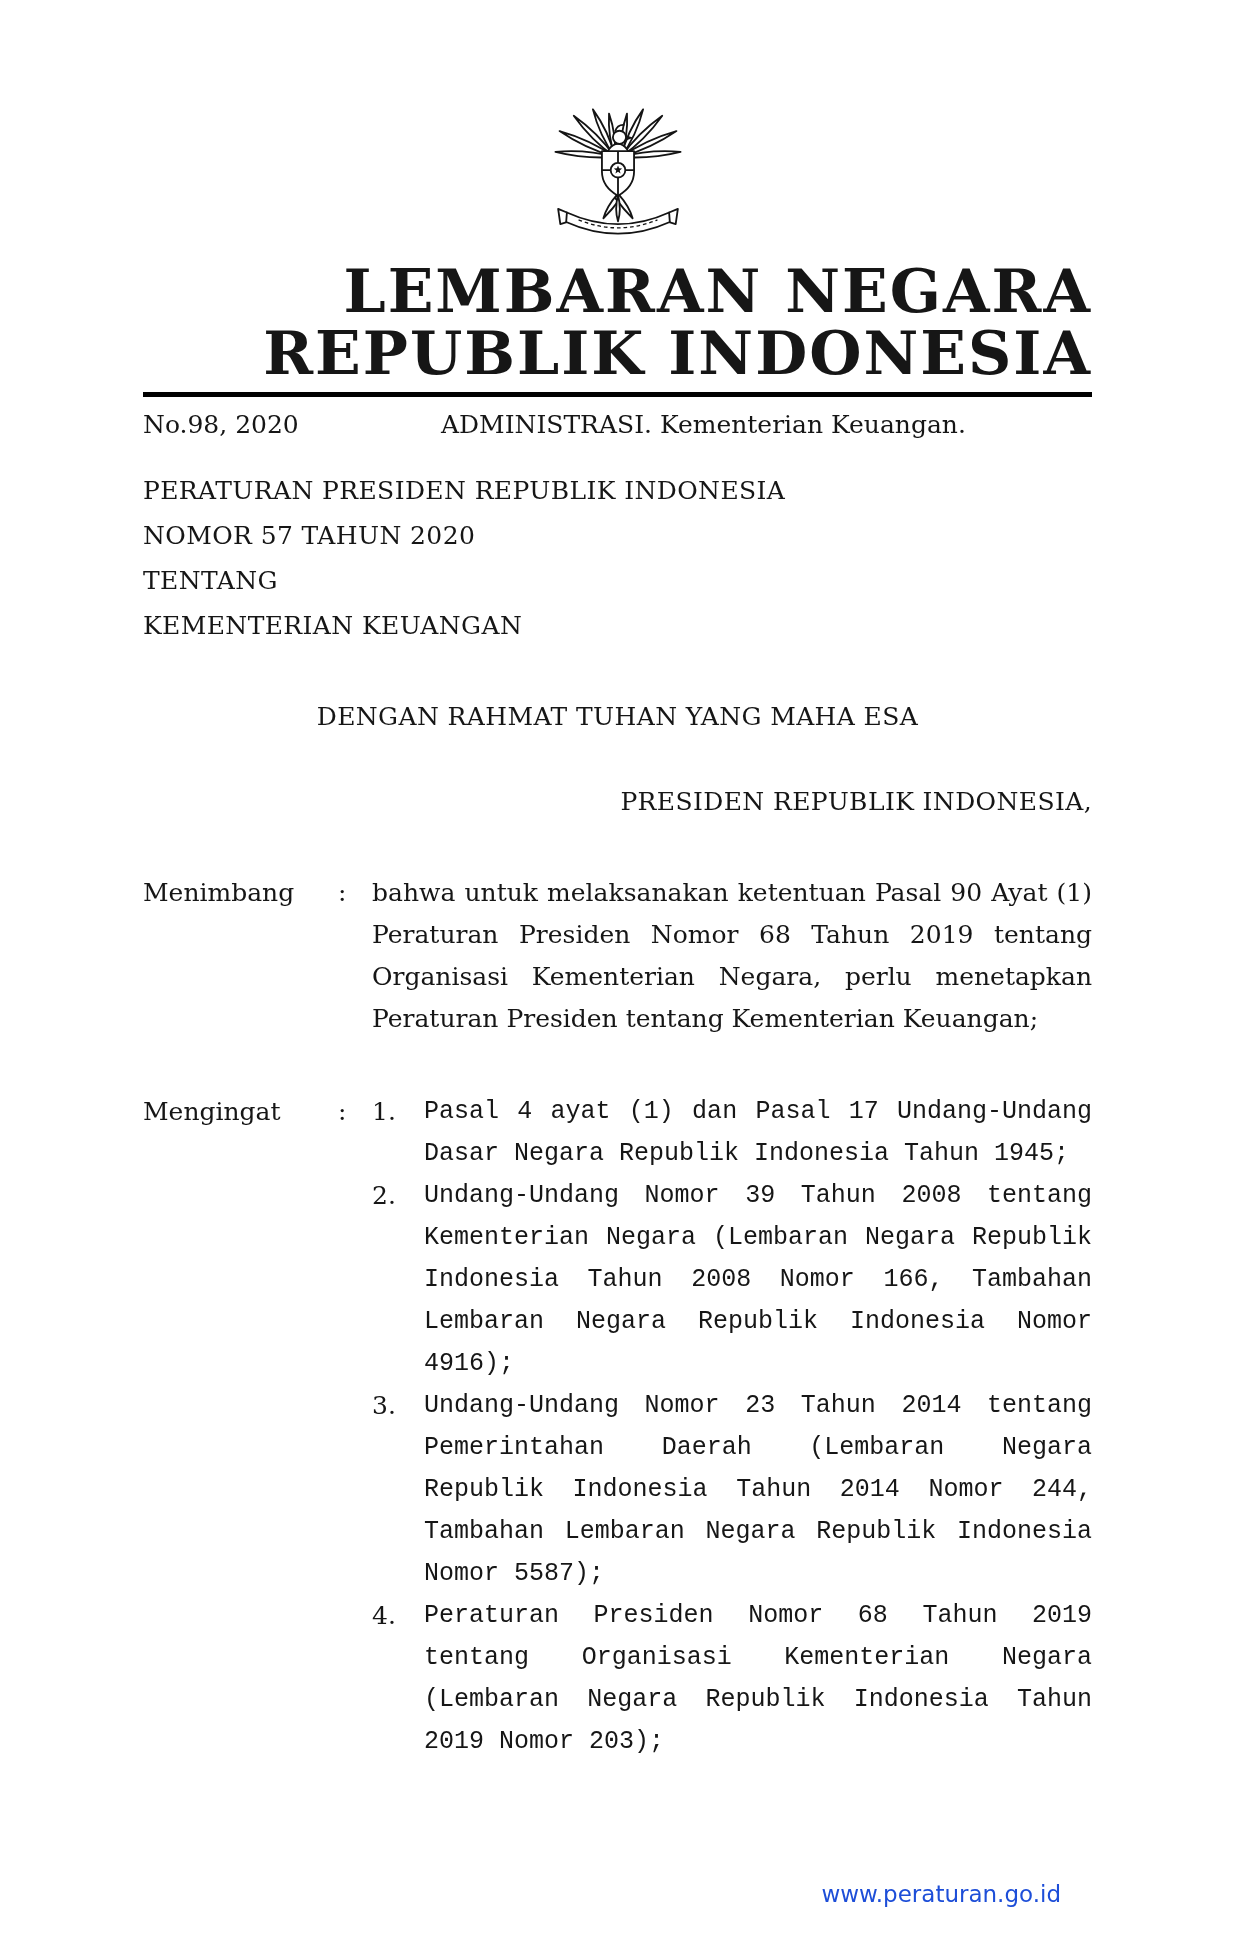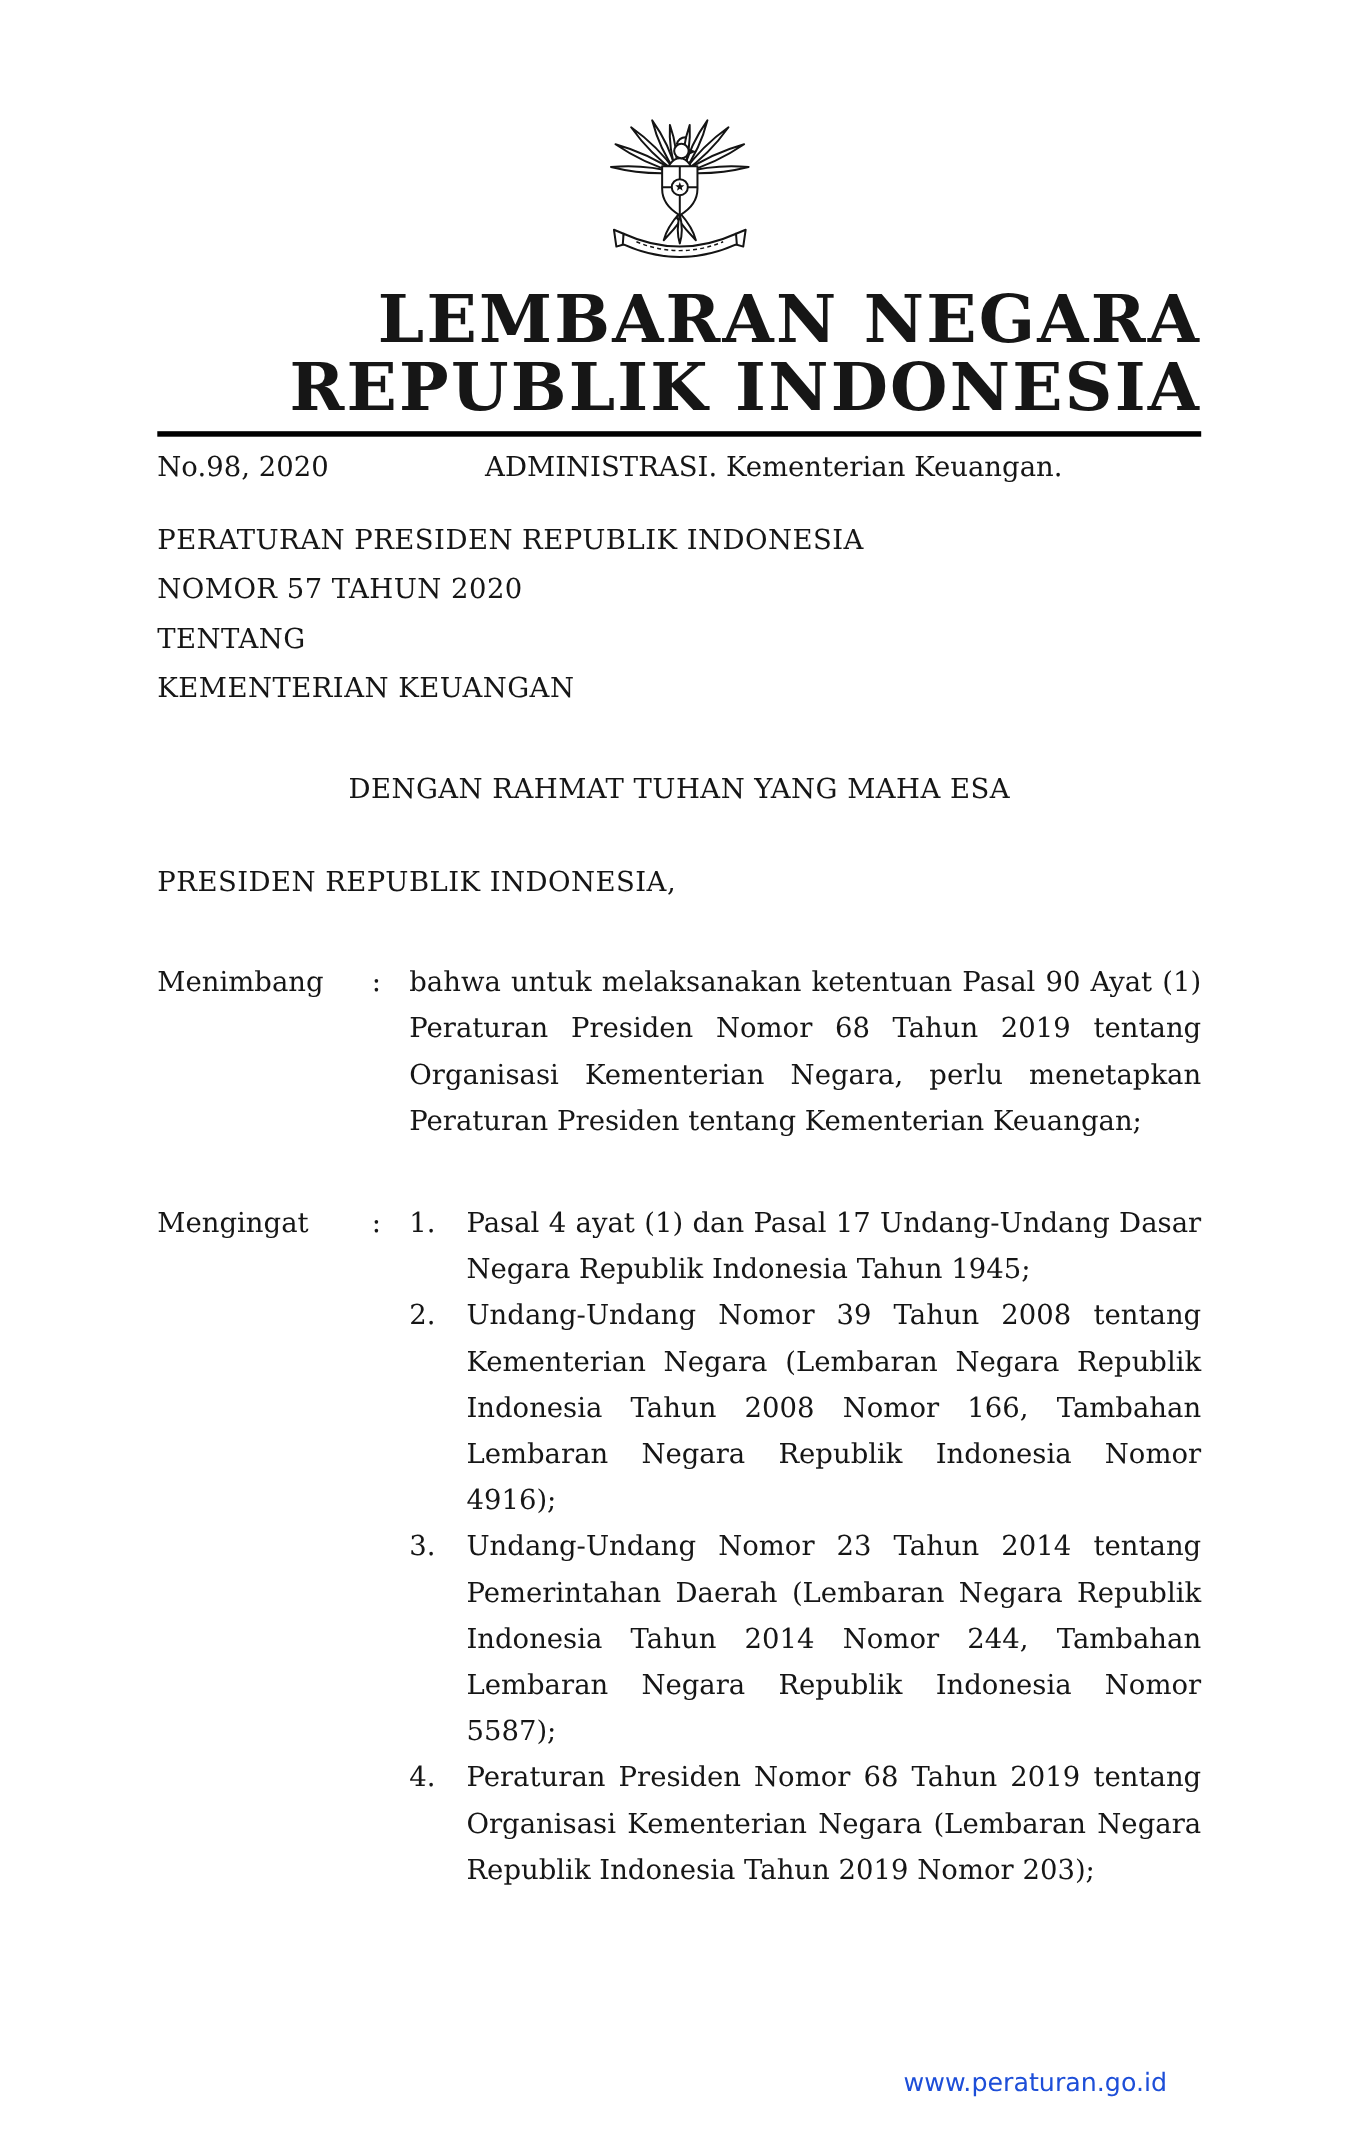--- a/index.html
+++ b/index.html
@@ -57,39 +57,39 @@
   }
   .invocation {
     margin-top: 46px;
     text-align: center;
     font-size: 25px;
     line-height: 45px;
     letter-spacing: 0.4px;
   }
   .authority {
     margin-top: 40px;
-    text-align: left;
+    text-align: right;
     font-size: 25px;
     line-height: 45px;
     letter-spacing: 0.4px;
   }
   .clause {
     display: flex;
     font-size: 25px;
     line-height: 42px;
   }
   .clause.menimbang { margin-top: 48px; }
   .clause.mengingat { margin-top: 51px; }
   .clause-label { width: 195px; flex: none; }
   .clause-colon { width: 34px; flex: none; }
   .clause-body  { flex: 1; }
   .justify { text-align: justify; }
   .item { display: flex; }
   .item-num  { width: 52px; flex: none; }
-  .item-text { flex: 1; text-align: justify; }
+  .item-text { flex: 1; text-align: justify; font-family: Liberation Mono, monospace; }
   .footer-url {
     position: absolute;
     right: 180px;
     bottom: 42px;
     font-family: "DejaVu Sans", "Liberation Sans", sans-serif;
     font-size: 23px;
     color: #1d4ed8;
   }
 </style>
 </head>

